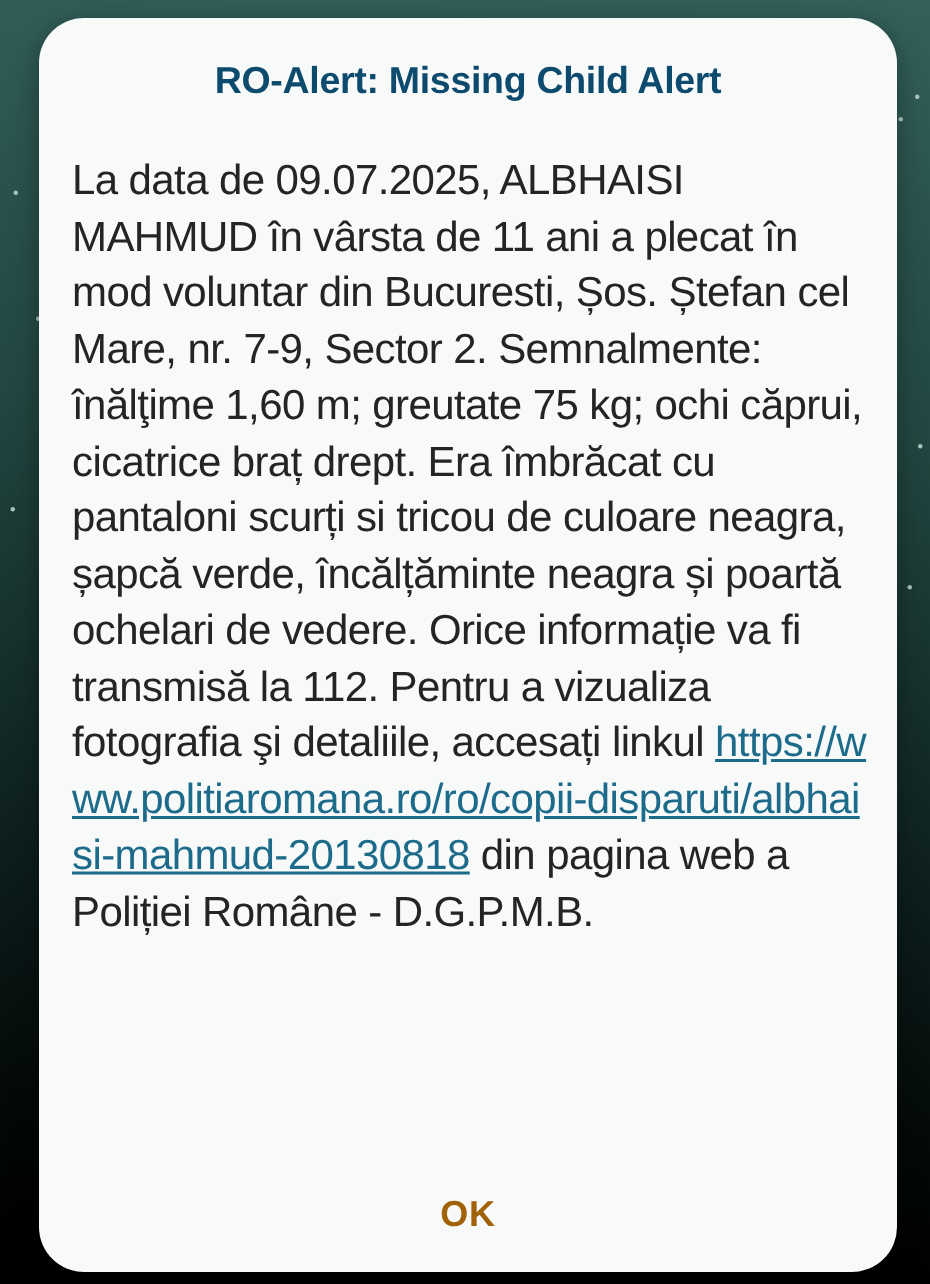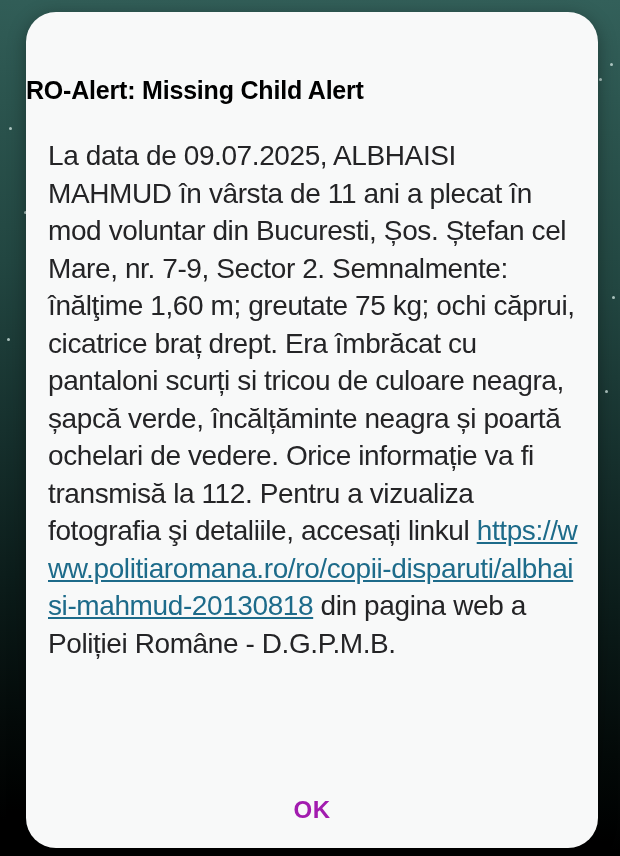--- a/index.html
+++ b/index.html
@@ -34,26 +34,26 @@
     left: 26px;
     top: 12px;
     width: 572px;
     height: 836px;
     background: #f8f9f9;
     border-radius: 30px;
     box-shadow: 0 4px 18px rgba(0,0,0,0.35);
   }
 
   .title {
-    padding-top: 64px;
-    text-align: left;
+    padding-top: 28px;
+    text-align: center;
     font-size: 25px;
     font-weight: 700;
     letter-spacing: -0.2px;
-    color: #000000;
+    color: #0c4a6e;
   }
 
   .message {
     margin: 32px 16px 0 22px;
     font-size: 28px;
     font-weight: 400;
     line-height: 37.5px;
     letter-spacing: -0.4px;
     color: #242426;
     text-align: left;
@@ -98,16 +98,16 @@
   <span class="star" style="left:605px; top:390px;"></span>
 
   <div class="dialog">
     <div class="title">RO-Alert: Missing Child Alert</div>
 
     <div class="message">
       <span>La data de 09.07.2025, ALBHAISI MAHMUD în vârsta de 11 ani a plecat în mod voluntar din Bucuresti, Șos. Ștefan cel Mare, nr. 7-9, Sector 2. Semnalmente: înălţime 1,60 m; greutate 75 kg; ochi căprui, cicatrice braț drept. Era îmbrăcat cu pantaloni scurți si tricou de culoare neagra, șapcă verde, încălțăminte neagra și poartă ochelari de vedere. Orice informație va fi transmisă la 112. Pentru a vizualiza fotografia şi detaliile, accesați linkul </span><a class="link" style="color: rgb(29, 107, 138);">https://www.politiaromana.ro/ro/copii-disparuti/albhaisi-mahmud-20130818</a><span> din pagina web a Poliției Române - D.G.P.M.B.</span>
     </div>
 
     <div class="ok-row">
-      <button class="ok-button" style="color: #a21caf;">OK</button>
+      <button class="ok-button" style="color: #a16207;">OK</button>
     </div>
   </div>
 </div>
 
 </body></html>

